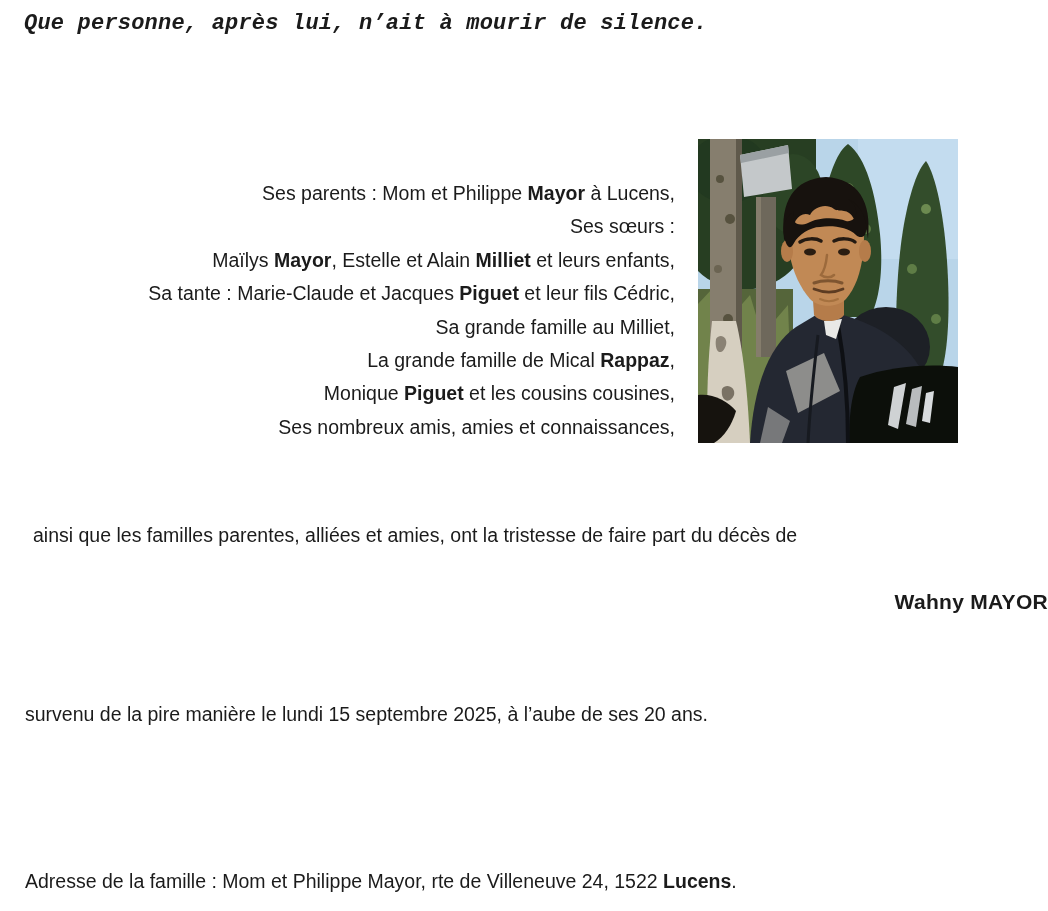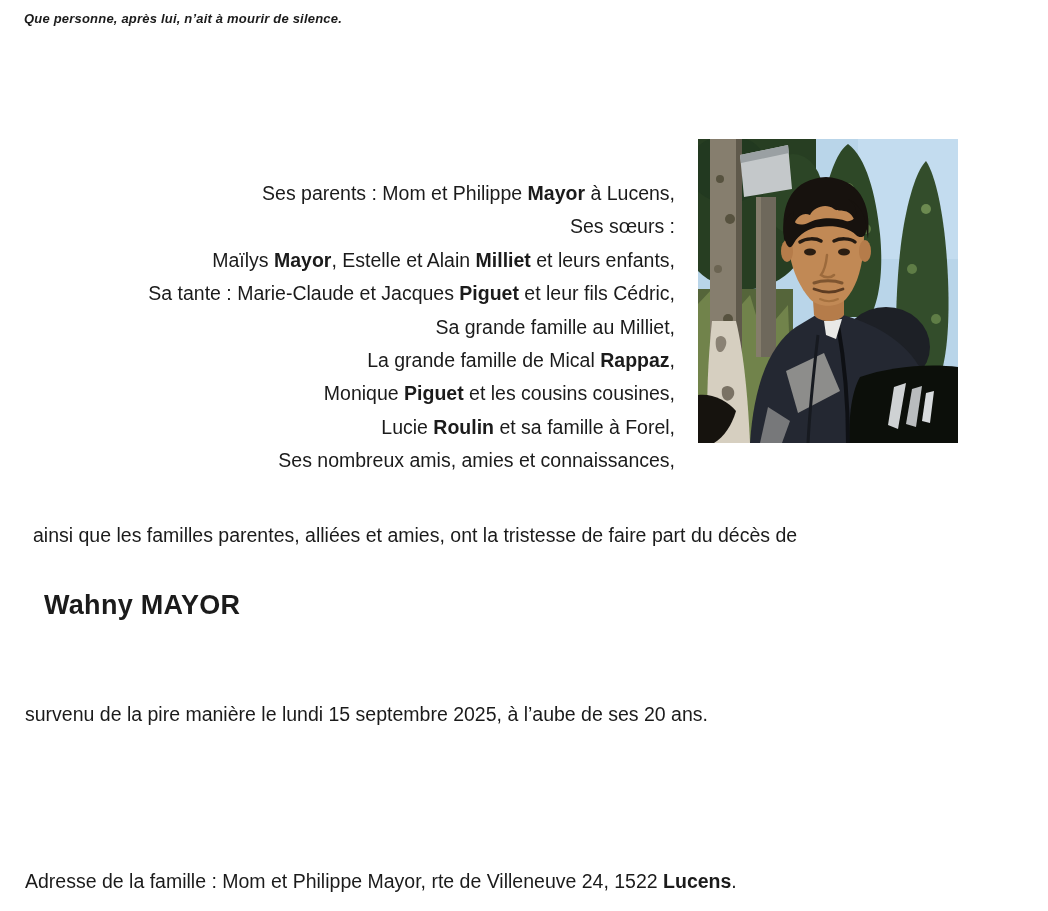--- a/index.html
+++ b/index.html
@@ -14,24 +14,25 @@
     background: #ffffff;
     font-family: "Liberation Sans", "DejaVu Sans", sans-serif;
     color: #1b1b1b;
     overflow: hidden;
   }
   .epigraph {
     position: absolute;
     left: 24px;
     top: 11px;
     margin: 0;
-    font-size: 13px;
+    font-size: 22px;
     font-weight: bold;
     font-style: italic;
     letter-spacing: 0.2px;
+    font-family: Liberation Mono, monospace;
   }
   .family-block {
     position: absolute;
     left: 25px;
     top: 177px;
     font-size: 19.5px;
     line-height: 33.4px;
     width: 650px;
     text-align: right;
   }
@@ -51,22 +52,22 @@
     font-size: 19.5px;
     line-height: 33.4px;
     width: 980px;
   }
   .deceased-name {
     position: absolute;
     left: 44px;
     right: 0;
     top: 590px;
     margin: 0;
-    text-align: left;
-    font-size: 27px;
+    text-align: right;
+    font-size: 21px;
     font-weight: bold;
     letter-spacing: 0.3px;
   }
   .death-line {
     position: absolute;
     left: 25px;
     top: 698px;
     margin: 0;
     font-size: 19.5px;
     line-height: 33.4px;
@@ -100,21 +101,20 @@
   <p class="epigraph">Que personne, après lui, n’ait à mourir de silence.</p>
 
   <div class="family-block">
       <div class="line">Ses parents : Mom et Philippe <strong>Mayor</strong> à Lucens,</div>
       <div class="line">Ses sœurs :</div>
       <div class="line">Maïlys <strong>Mayor</strong>, Estelle et Alain <strong>Milliet</strong> et leurs enfants,</div>
       <div class="line">Sa tante : Marie-Claude et Jacques <strong>Piguet</strong> et leur fils Cédric,</div>
       <div class="line">Sa grande famille au Milliet,</div>
       <div class="line">La grande famille de Mical <strong>Rappaz</strong>,</div>
       <div class="line">Monique <strong>Piguet</strong> et les cousins cousines,</div>
-      <div class="line">Lucie <strong>Roulin</strong> et sa famille à Forel,</div>
       <div class="line">Ses nombreux amis, amies et connaissances,</div>
     </div>
 
   <div class="photo-frame">
     <svg viewBox="0 0 260 304" preserveAspectRatio="none" aria-hidden="true">
 
       <rect x="0" y="0" width="260" height="304" fill="#b9d5e9"></rect>
       <rect x="160" y="0" width="100" height="120" fill="#c3dcef"></rect>
 
       <path fill="#273e22" d="M0,0 H118 V40 C125,70 118,95 108,112 C95,135 75,148 55,150 C35,152 12,145 0,132 Z"></path>

